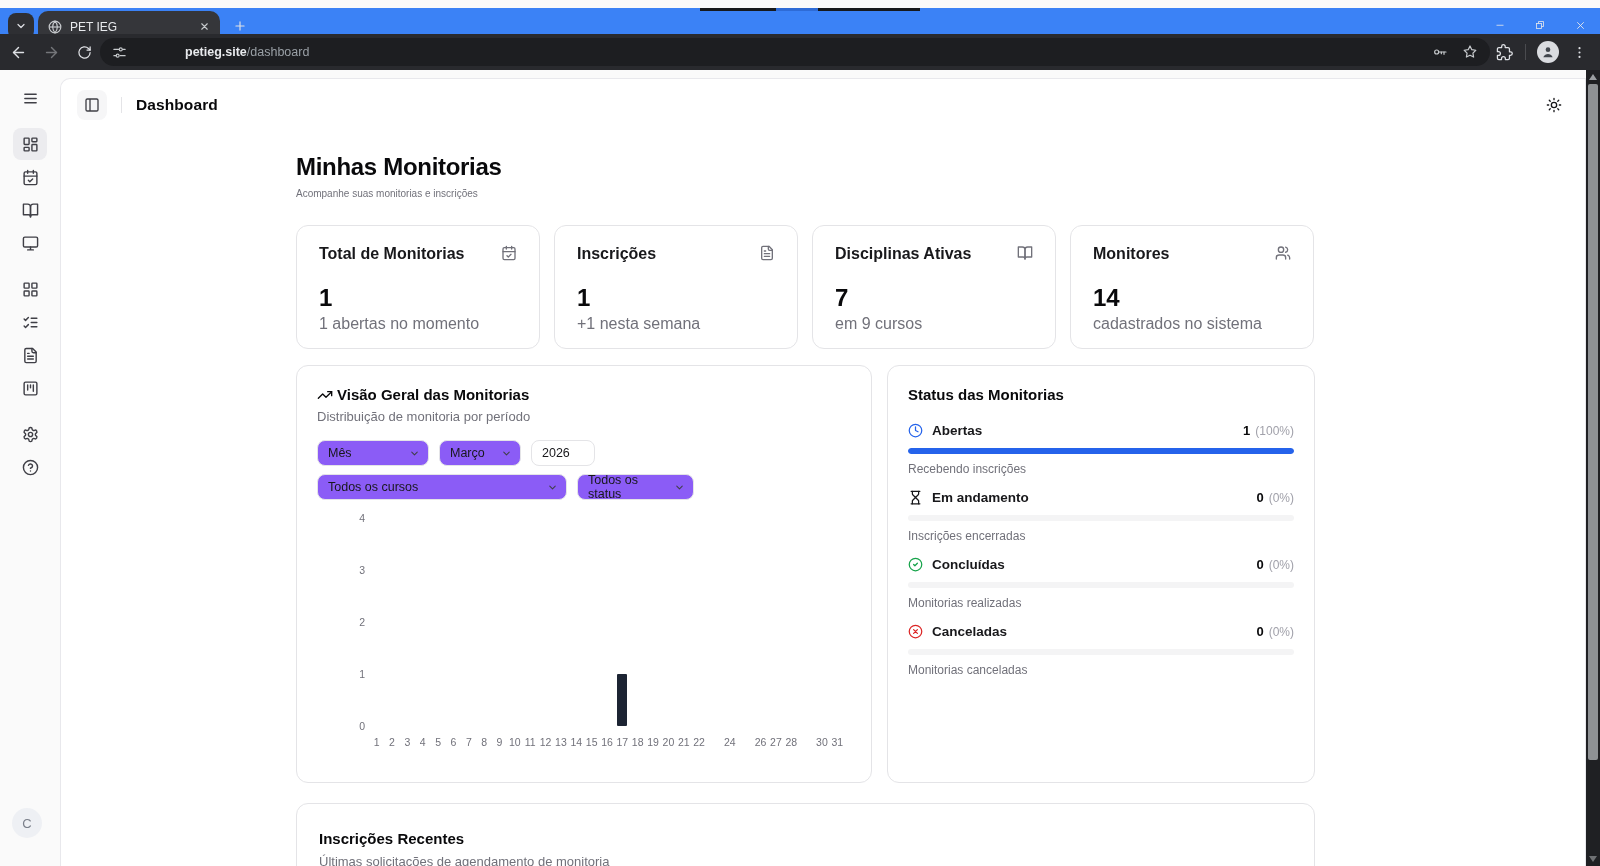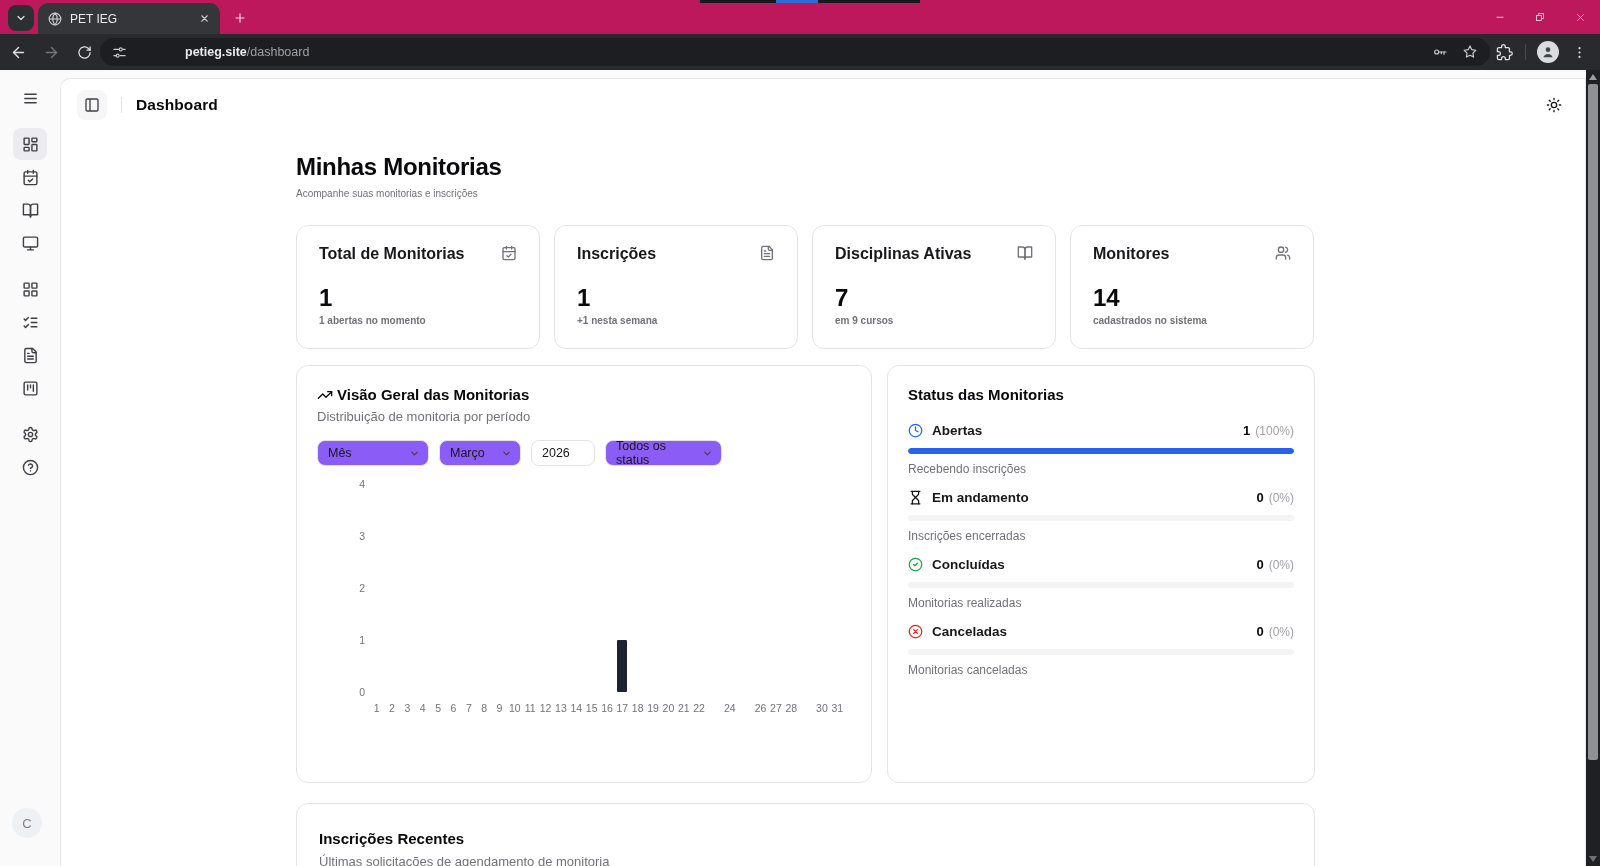--- a/index.html
+++ b/index.html
@@ -1,21 +1,21 @@
 <!DOCTYPE html>
 <html lang="pt-BR"><head>
 <meta charset="utf-8">
 <style>
   * { box-sizing: border-box; margin: 0; padding: 0; }
   html,body { width:1600px; height:866px; overflow:hidden; font-family:"Liberation Sans","DejaVu Sans",sans-serif; background:#fafafa; }
   svg { display:block; }
 
   
   .chrome { position:absolute; top:0; left:0; width:1600px; height:70px; }
-  .tabstrip { position:absolute; top:0; left:0; width:100%; height:34px; background:#be185d; }
+  .tabstrip { position:absolute; top:8px; left:0; width:100%; height:34px; background:#3b82f6; }
   .tab-search { position:absolute; left:8px; top:5px; width:26px; height:26px; border-radius:8px; background:#2e2f33; display:flex; align-items:center; justify-content:center; color:#dfe1e5; }
   .tab { position:absolute; left:38px; top:3px; width:182px; height:31px; background:#35363a; border-radius:10px 10px 0 0; display:flex; align-items:center; padding:0 8px 0 10px; color:#e8eaed; }
   .tab .favicon { color:#c7cacd; margin-right:8px; }
   .tab .t-title { font-size:12px; flex:1; white-space:nowrap; overflow:hidden; }
   .tab .t-close { color:#c7cacd; width:16px; height:16px; display:flex; align-items:center; justify-content:center; border-radius:4px; }
   .newtab { position:absolute; left:230px; top:8px; width:20px; height:20px; color:#dfe1e5; display:flex; align-items:center; justify-content:center; }
   .bg-window-edge { position:absolute; left:700px; top:0; width:220px; height:3px; background:#17191c; }
   .bg-window-edge .blue { position:absolute; left:76px; top:0; width:42px; height:3px; background:#2e6bd6; }
   .win-controls { position:absolute; right:0; top:0; height:34px; display:flex; align-items:center; }
   .win-btn { width:40px; height:34px; display:flex; align-items:center; justify-content:center; color:#eaeaea; }
@@ -58,21 +58,21 @@
   .h1 { font-size:24px; font-weight:bold; color:#09090b; letter-spacing:-.3px; }
   .h1-sub { font-size:10px; color:#71717a; margin-top:7px; }
 
   .stat-row { display:grid; grid-template-columns:repeat(4,244px); gap:14px; margin-top:26px; }
   .card { background:#fff; border:1px solid #e4e4e7; border-radius:12px; }
   .stat-card { height:124px; padding:19px 22px; }
   .stat-top { display:flex; justify-content:space-between; align-items:flex-start; }
   .stat-title { font-size:16px; font-weight:bold; color:#18181b; }
   .stat-ic { color:#71717a; }
   .stat-value { font-size:24px; font-weight:bold; color:#09090b; margin-top:23px; line-height:1; }
-  .stat-caption { font-size:10px; color:#71717a; margin-top:5px;font-weight:bold; }
+  .stat-caption { font-size:16px; color:#71717a; margin-top:5px; }
 
   .charts-row { display:grid; grid-template-columns:576px 428px; gap:15px; margin-top:16px; }
   .panel-card { height:418px; padding:20px 20px; }
   .panel-title { display:flex; align-items:center; gap:4px; font-size:15px; font-weight:bold; color:#09090b; }
   .panel-sub { font-size:13px; color:#71717a; margin-top:6px; }
 
   .filters { display:flex; flex-wrap:wrap; gap:10px; row-gap:8px; margin-top:16px; }
   .sel { height:26px; border:1px solid #e4e4e7; border-radius:8px; background:#8b5cf6; display:flex; align-items:center; justify-content:space-between; padding:0 8px 0 10px; font-size:12.5px; color:#18181b; }
   .sel .chev { color:#3f3f46; margin-left:6px; }
   .year-input { height:26px; width:64px; border:1px solid #e4e4e7; border-radius:8px; padding:0 10px; font-size:12.5px; color:#18181b; font-family:inherit; outline:none; }
@@ -435,20 +435,28 @@
             </div>
             <div class="sel" style="width:82px">
               <span>Março</span>
               <span class="chev">
                   <svg width="11" height="11" viewBox="0 0 24 24" fill="none" stroke="currentColor" stroke-width="2.2" stroke-linecap="round" stroke-linejoin="round">
                     <path d="m6 9 6 6 6-6"></path>
                   </svg>
                 </span>
             </div>
             <input class="year-input" value="2026" style="">
+            <div class="sel" style="width:250px">
+              <span>Todos os cursos</span>
+              <span class="chev">
+                  <svg width="11" height="11" viewBox="0 0 24 24" fill="none" stroke="currentColor" stroke-width="2.2" stroke-linecap="round" stroke-linejoin="round">
+                    <path d="m6 9 6 6 6-6"></path>
+                  </svg>
+                </span>
+            </div>
             <div class="sel" style="width:117px">
               <span>Todos os status</span>
               <span class="chev">
                   <svg width="11" height="11" viewBox="0 0 24 24" fill="none" stroke="currentColor" stroke-width="2.2" stroke-linecap="round" stroke-linejoin="round">
                     <path d="m6 9 6 6 6-6"></path>
                   </svg>
                 </span>
             </div>
           </div>
           <div class="chart" id="chart">

